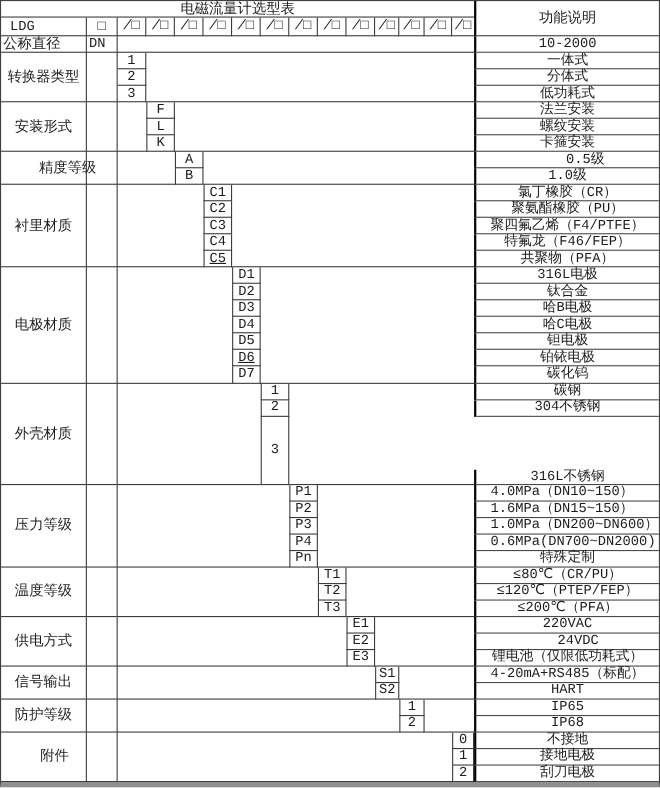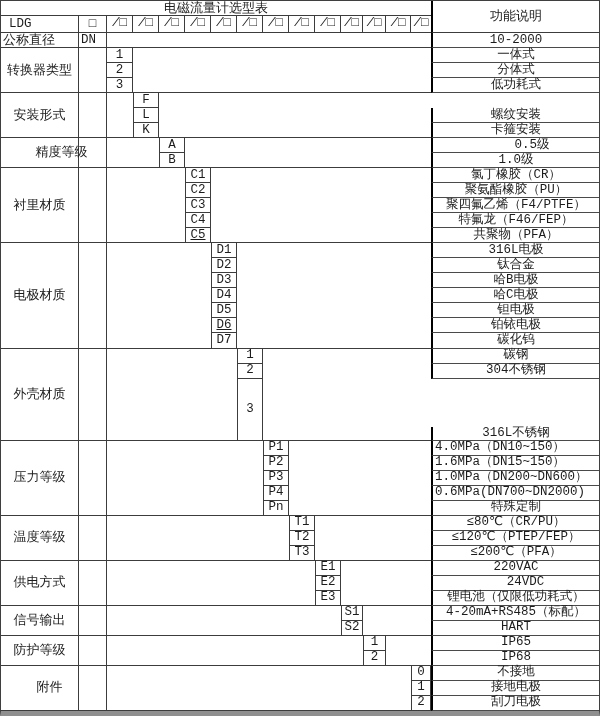--- a/index.html
+++ b/index.html
@@ -32,21 +32,21 @@
   .slot.last{border-right:none;}
   .lbl{grid-column:1;border-right:1px solid var(--ln);border-bottom:1px solid var(--ln);font-size:13px;}
   .lbl.left{justify-content:flex-start;padding-left:2px;}
   .fillB{grid-column:2;border-right:1px solid var(--ln);border-bottom:1px solid var(--ln);}
   .fillgap{border-bottom:1px solid var(--ln);}
   .code{border-right:1px solid var(--ln);border-bottom:1px solid var(--ln);}
   .code.bleft{border-left:1px solid var(--ln);}
   .code.col2{justify-content:flex-start;padding-left:2px;}
   .fillR{border-bottom:1px solid var(--ln);}
   .fcell{grid-column:16;border-left:2px solid #000;border-bottom:1px solid var(--fln);}
-  .fcell.left{justify-content:flex-start;padding-left:2px;}
+  .fcell.left{justify-content:flex-start;padding-left:13px;}
 </style>
 </head>
 <body>
 
 <div id="table">
   <div class="cell t-title">电磁流量计选型表</div>
   <div class="cell t-fhead">功能说明</div>
   <div class="cell ldg">LDG</div>
   <div class="cell boxcell">□</div>
 
@@ -73,20 +73,21 @@
     <div class="cell fcell" style="grid-area: 4 / 16;">一体式</div>
     <div class="cell code" style="grid-area: 5 / 3;">2</div>
     <div class="cell fcell" style="grid-area: 5 / 16;">分体式</div>
     <div class="cell code" style="grid-area: 6 / 3;">3</div>
     <div class="cell fcell" style="grid-area: 6 / 16;">低功耗式</div>
     <div class="cell fillR" style="grid-area: 4 / 4 / span 3 / 16;"></div>
     <div class="cell lbl" style="grid-area: 7 / 1 / span 3;">安装形式</div>
     <div class="cell fillB" style="grid-area: 7 / 2 / span 3;"></div>
     <div class="cell fillgap" style="grid-area: 7 / 3 / span 3 / 4;"></div>
     <div class="cell code bleft" style="grid-area: 7 / 4;">F</div>
+    <div class="cell fcell" style="grid-area: 7 / 16;">法兰安装</div>
     <div class="cell code bleft" style="grid-area: 8 / 4;">L</div>
     <div class="cell fcell" style="grid-area: 8 / 16;">螺纹安装</div>
     <div class="cell code bleft" style="grid-area: 9 / 4;">K</div>
     <div class="cell fcell" style="grid-area: 9 / 16;">卡箍安装</div>
     <div class="cell fillR" style="grid-area: 7 / 5 / span 3 / 16;"></div>
     <div class="cell lbl" style="grid-area: 10 / 1 / span 2; padding-left: 44px;">精度等级</div>
     <div class="cell fillB" style="grid-area: 10 / 2 / span 2;"></div>
     <div class="cell fillgap" style="grid-area: 10 / 3 / span 2 / 5;"></div>
     <div class="cell code bleft" style="grid-area: 10 / 5;">A</div>
     <div class="cell fcell" style="grid-area: 10 / 16; padding-left: 32px;">0.5级</div>

